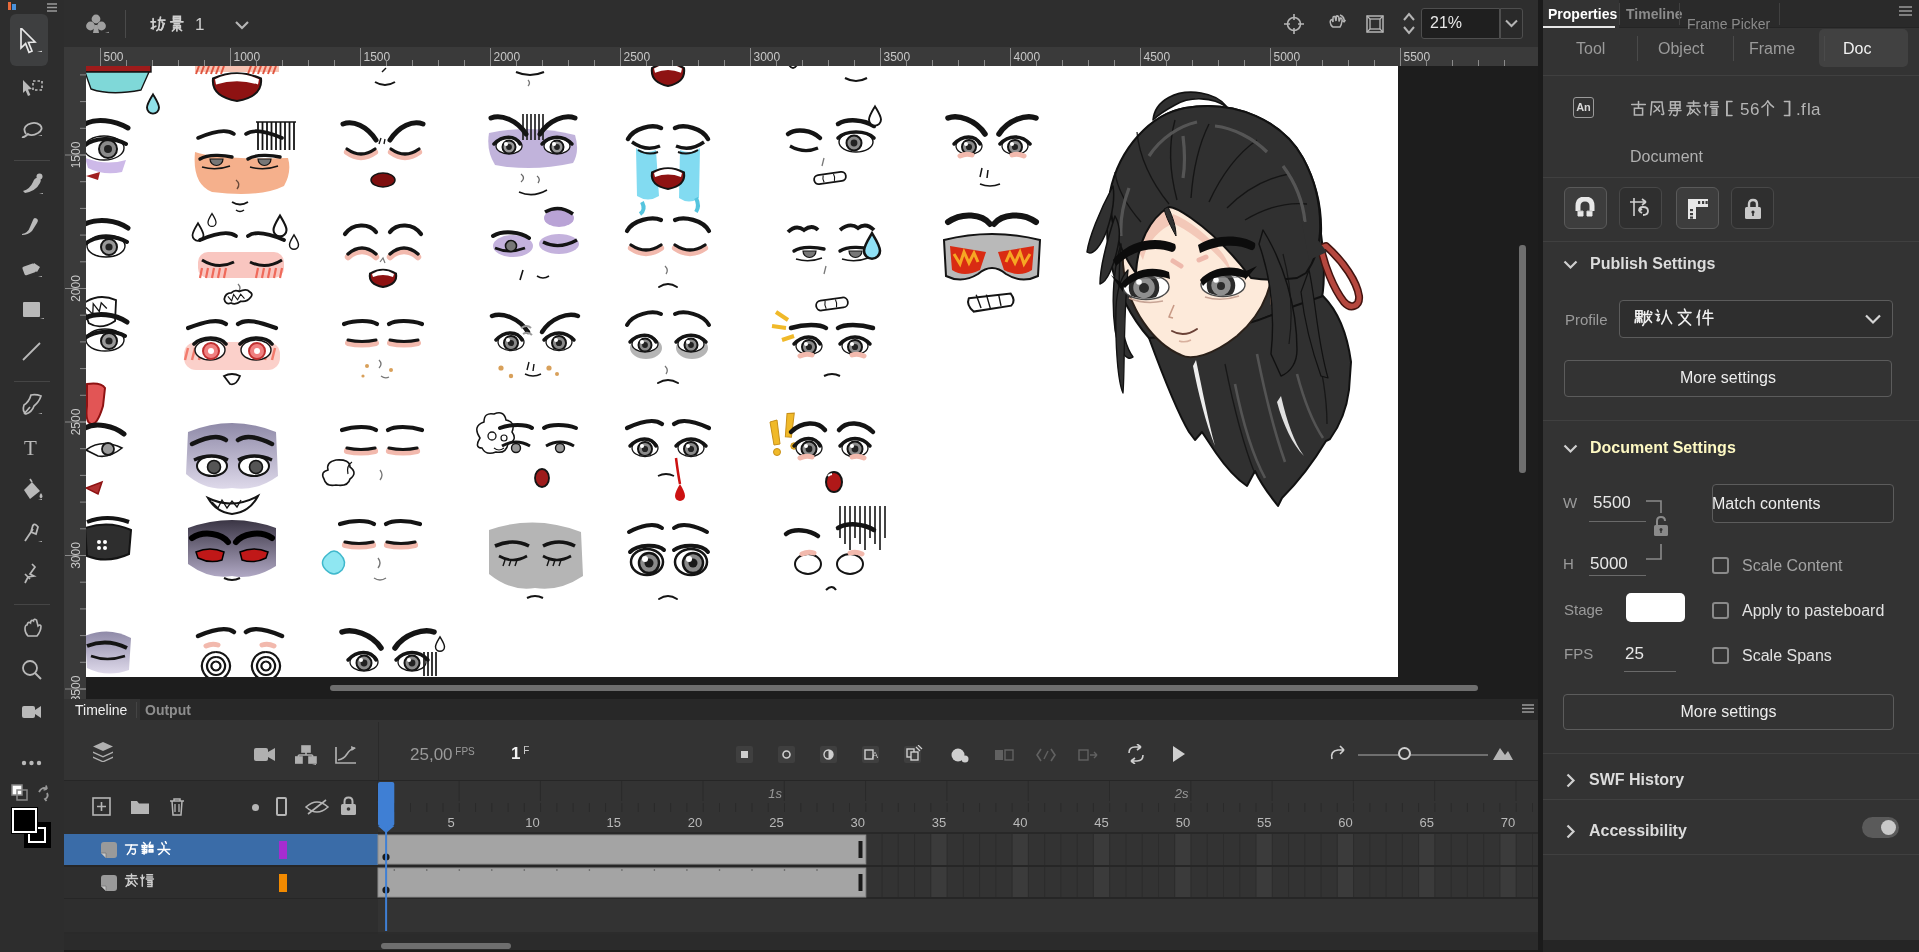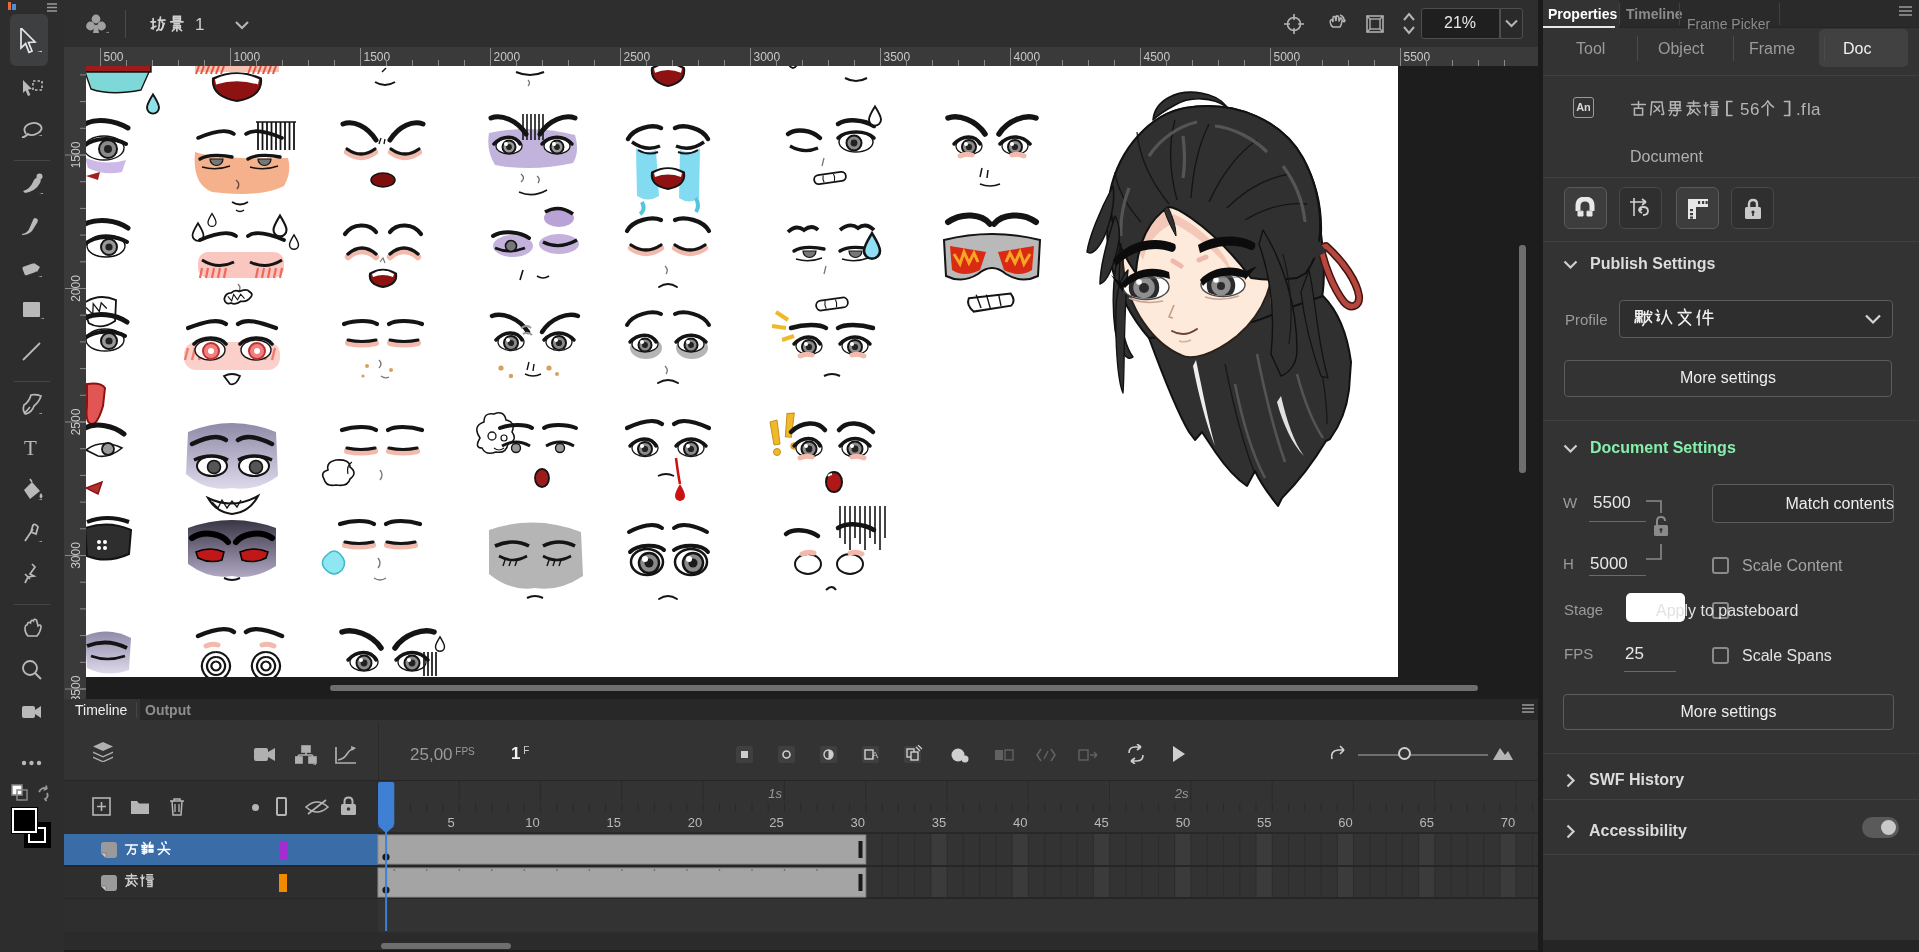--- a/index.html
+++ b/index.html
@@ -139,21 +139,21 @@
     <svg class="ic" style="left:1363px;top:13px" width="24" height="22">
       <rect x="4" y="3" width="16" height="16" fill="none" stroke="#b5b5b5" stroke-width="1.5"></rect>
       <rect x="7" y="6" width="10" height="10" fill="none" stroke="#b5b5b5" stroke-width="1.3"></rect>
       <path d="M4 3 l3 3 M20 3 l-3 3 M4 19 l3 -3 M20 19 l-3 -3" stroke="#b5b5b5" stroke-width="1.2"></path>
     </svg>
     <svg class="ic" style="left:1401px;top:10px" width="18" height="28">
       <path d="M3 10 L8 4 L13 10" fill="none" stroke="#b5b5b5" stroke-width="2"></path>
       <path d="M3 17 L8 23 L13 17" fill="none" stroke="#b5b5b5" stroke-width="2"></path>
     </svg>
     <div class="abs" style="left:1421px;top:8px;width:79px;height:31px;background:#1f1f1f;border:1px solid #4e4e4e;border-radius:3px 0 0 3px"></div>
-    <div class="abs" style="left:1430px;top:14px;width:60px;color:#e8e8e8;font-size:16px;text-align:center">21%</div>
+    <div class="abs" style="left:1430px;top:14px;width:60px;color:#e8e8e8;font-size:16px;">21%</div>
     <div class="abs" style="left:1500px;top:8px;width:23px;height:31px;background:#2a2a2a;border:1px solid #4e4e4e;border-radius:0 3px 3px 0"></div>
     <svg class="ic" style="left:1504px;top:19px" width="16" height="10">
       <path d="M2 1.5 L7.5 7 L13 1.5" stroke="#b5b5b5" stroke-width="2" fill="none"></path>
     </svg>
     <div class="abs" style="left:64px;top:47px;width:1474px;height:19px;background:#3a3a3a"></div>
     <div class="abs" style="left:64px;top:66px;width:22px;height:634px;background:#3a3a3a"></div>
     <svg class="ic" style="left:64px;top:47px" width="1474" height="19" font-family="Liberation Sans">
       <path d="M36.5 1 V19" stroke="#8a8a8a" stroke-width="1"></path>
       <text x="39.5" y="14" font-size="12px" fill="#c8c8c8">500</text>
       <path d="M166.5 1 V19" stroke="#8a8a8a" stroke-width="1"></path>
@@ -1528,42 +1528,42 @@
     </svg>
     <svg class="ic" style="left:1864px;top:313px" width="18" height="13">
       <path d="M2 2.5 L9 9.5 L16 2.5" stroke="#d5d5d5" stroke-width="2.2" fill="none"></path>
     </svg>
     <div class="abs" style="left:1564px;top:360px;width:328px;height:37px;border:1px solid #5c5c5c;border-radius:4px"></div>
     <div class="abs" style="left:1564px;top:369px;width:328px;text-align:center;font-size:16px;color:#ededed">More settings</div>
     <div class="abs" style="left:1543px;top:420px;width:376px;height:1px;background:#404040"></div>
     <svg class="ic" style="left:1563px;top:443px" width="15" height="12">
       <path d="M1.5 2.5 L7.5 8.5 L13.5 2.5" stroke="#cfcfcf" stroke-width="2.2" fill="none"></path>
     </svg>
-    <div class="abs" style="left:1590px;top:439px;font-size:16px;font-weight:bold;color:#86efac">Document Settings</div>
+    <div class="abs" style="left:1590px;top:439px;font-size:16px;font-weight:bold;color:#fef9c3">Document Settings</div>
     <div class="abs" style="left:1563px;top:494px;font-size:15px;color:#9b9b9b">W</div>
     <div class="abs" style="left:1593px;top:493px;font-size:17px;color:#e8e8e8">5500</div>
     <div class="abs" style="left:1589px;top:521px;width:57px;height:1px;background:#6a6a6a"></div>
     <div class="abs" style="left:1563px;top:555px;font-size:15px;color:#9b9b9b">H</div>
     <div class="abs" style="left:1590px;top:554px;font-size:17px;color:#e8e8e8">5000</div>
     <div class="abs" style="left:1589px;top:575px;width:57px;height:1px;background:#6a6a6a"></div>
     <svg class="ic" style="left:1645px;top:498px" width="30" height="65">
       <path d="M1 3 H16 V15 M16 46 V61 H1" stroke="#8a8a8a" stroke-width="1.6" fill="none"></path>
       <rect x="9" y="27" width="14" height="11" rx="1.5" fill="#8a8a8a"></rect>
       <path d="M12 27 V23 Q12 19 16 19 Q20 19 20 23" stroke="#8a8a8a" stroke-width="2" fill="none"></path>
       <circle cx="16" cy="31.5" r="1.5" fill="#333"></circle>
       <path d="M16 31.5 V35" stroke="#333" stroke-width="1.4"></path>
     </svg>
     <div class="abs" style="left:1712px;top:484px;width:182px;height:39px;background:#2f2f2f;border:1px solid #5c5c5c;border-radius:4px"></div>
-    <div class="abs" style="left:1712px;top:495px;width:182px;text-align:right;font-size:16px;color:#ededed">Match contents</div>
+    <div class="abs" style="left:1712px;top:495px;width:182px;text-align:left;font-size:16px;color:#ededed">Match contents</div>
     <div class="abs" style="left:1712px;top:557px;width:17px;height:17px;border:2px solid #8a8a8a;border-radius:3px"></div>
     <div class="abs" style="left:1742px;top:557px;font-size:16px;color:#a3a3a3">Scale Content</div>
     <div class="abs" style="left:1564px;top:601px;font-size:15px;color:#9b9b9b">Stage</div>
     <div class="abs" style="left:1626px;top:593px;width:59px;height:29px;background:#ffffff;border-radius:5px"></div>
     <div class="abs" style="left:1712px;top:602px;width:17px;height:17px;border:2px solid #8a8a8a;border-radius:3px"></div>
-    <div class="abs" style="left:1656px;top:602px;font-size:16px;color:#e2e2e2">Apply to pasteboard</div>
+    <div class="abs" style="left:1742px;top:602px;font-size:16px;color:#e2e2e2">Apply to pasteboard</div>
     <div class="abs" style="left:1564px;top:645px;font-size:15px;color:#9b9b9b">FPS</div>
     <div class="abs" style="left:1625px;top:644px;font-size:17px;color:#e8e8e8">25</div>
     <div class="abs" style="left:1624px;top:671px;width:52px;height:1px;background:#6a6a6a"></div>
     <div class="abs" style="left:1712px;top:647px;width:17px;height:17px;border:2px solid #8a8a8a;border-radius:3px"></div>
     <div class="abs" style="left:1742px;top:647px;font-size:16px;color:#e2e2e2">Scale Spans</div>
     <div class="abs" style="left:1563px;top:694px;width:331px;height:36px;border:1px solid #5c5c5c;border-radius:4px"></div>
     <div class="abs" style="left:1563px;top:703px;width:331px;text-align:center;font-size:16px;color:#ededed">More settings</div>
     <div class="abs" style="left:1543px;top:753px;width:376px;height:1px;background:#404040"></div>
     <svg class="ic" style="left:1565px;top:773px" width="12" height="15">
       <path d="M2.5 1.5 L8.5 7.5 L2.5 13.5" stroke="#cfcfcf" stroke-width="2.2" fill="none"></path>

